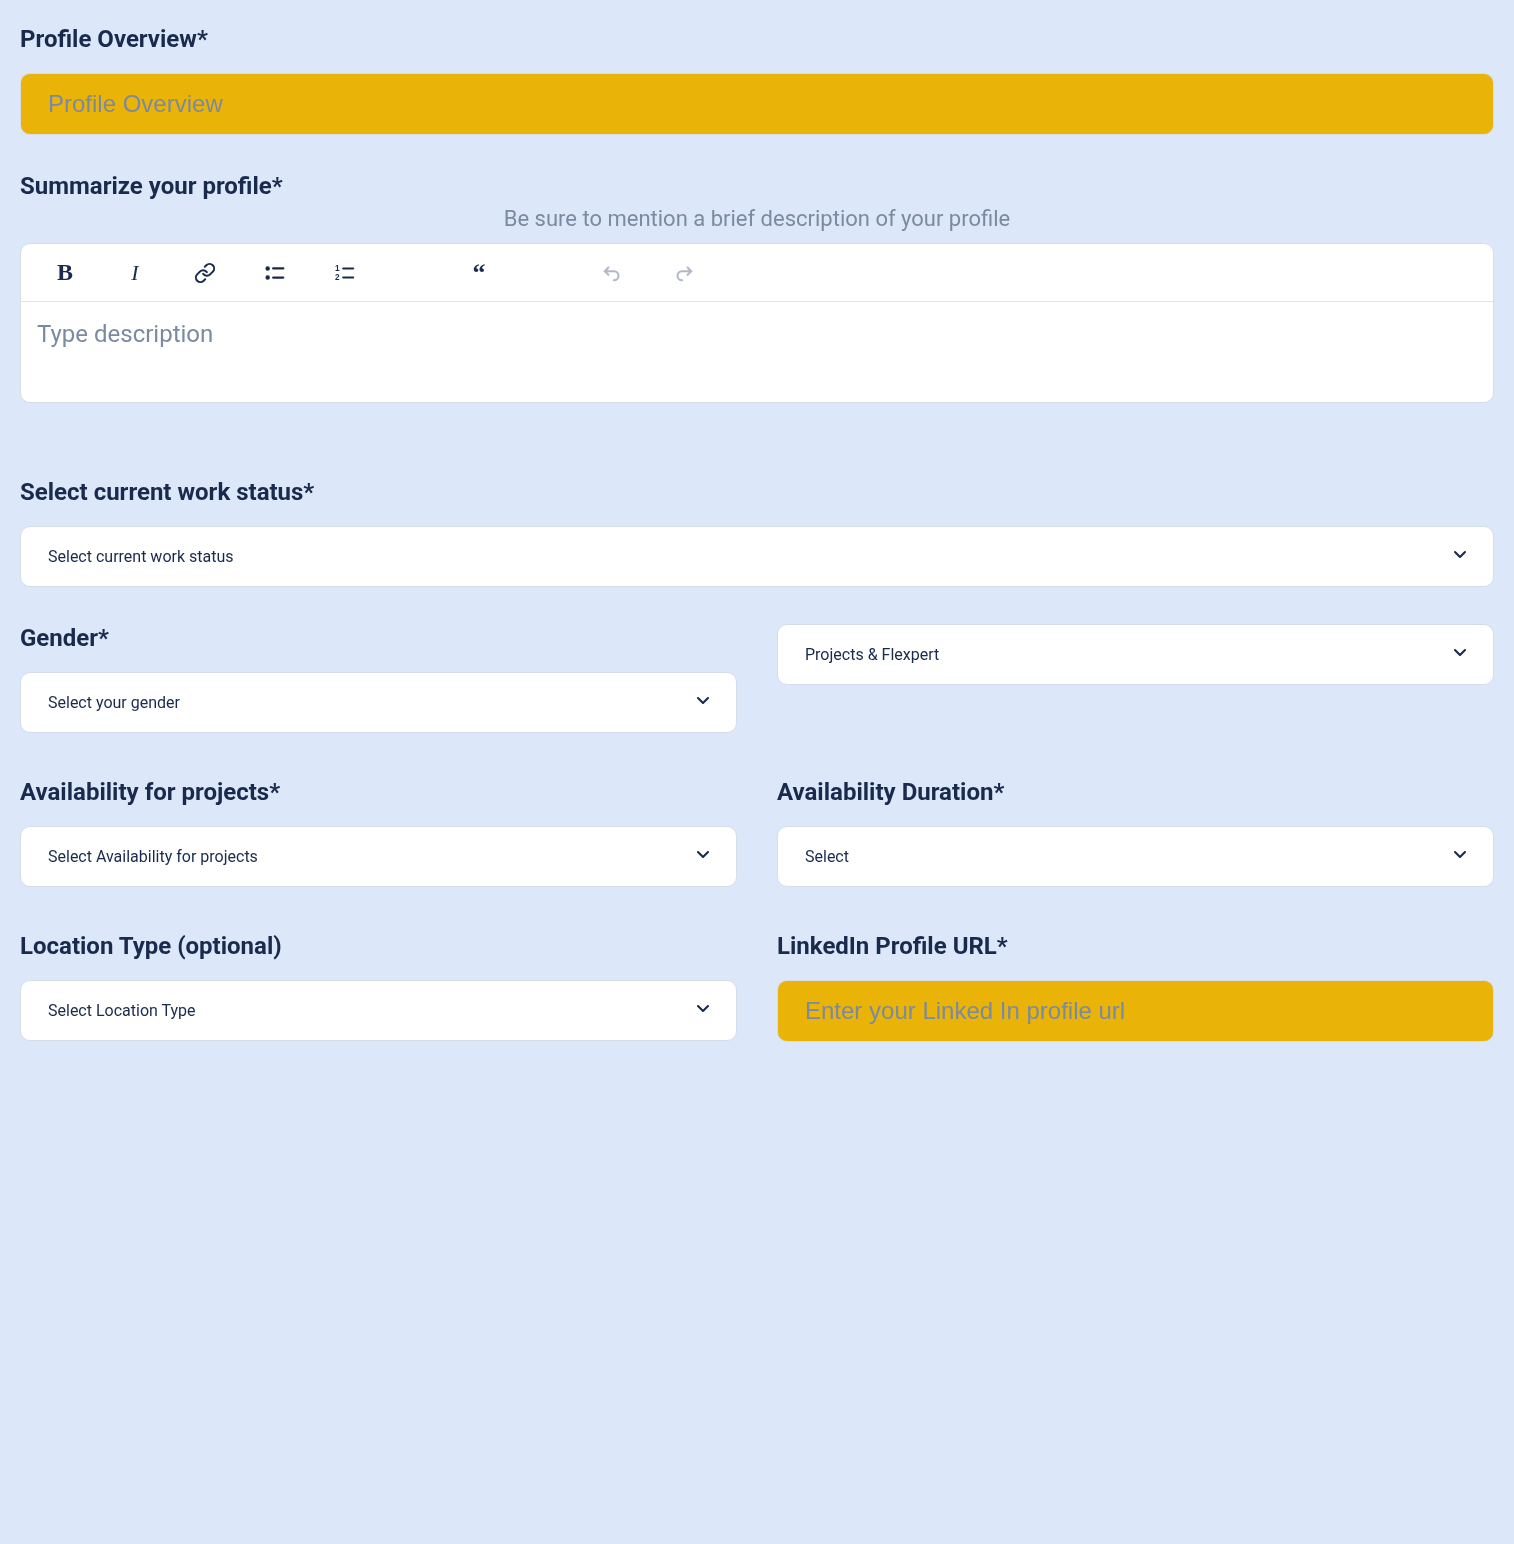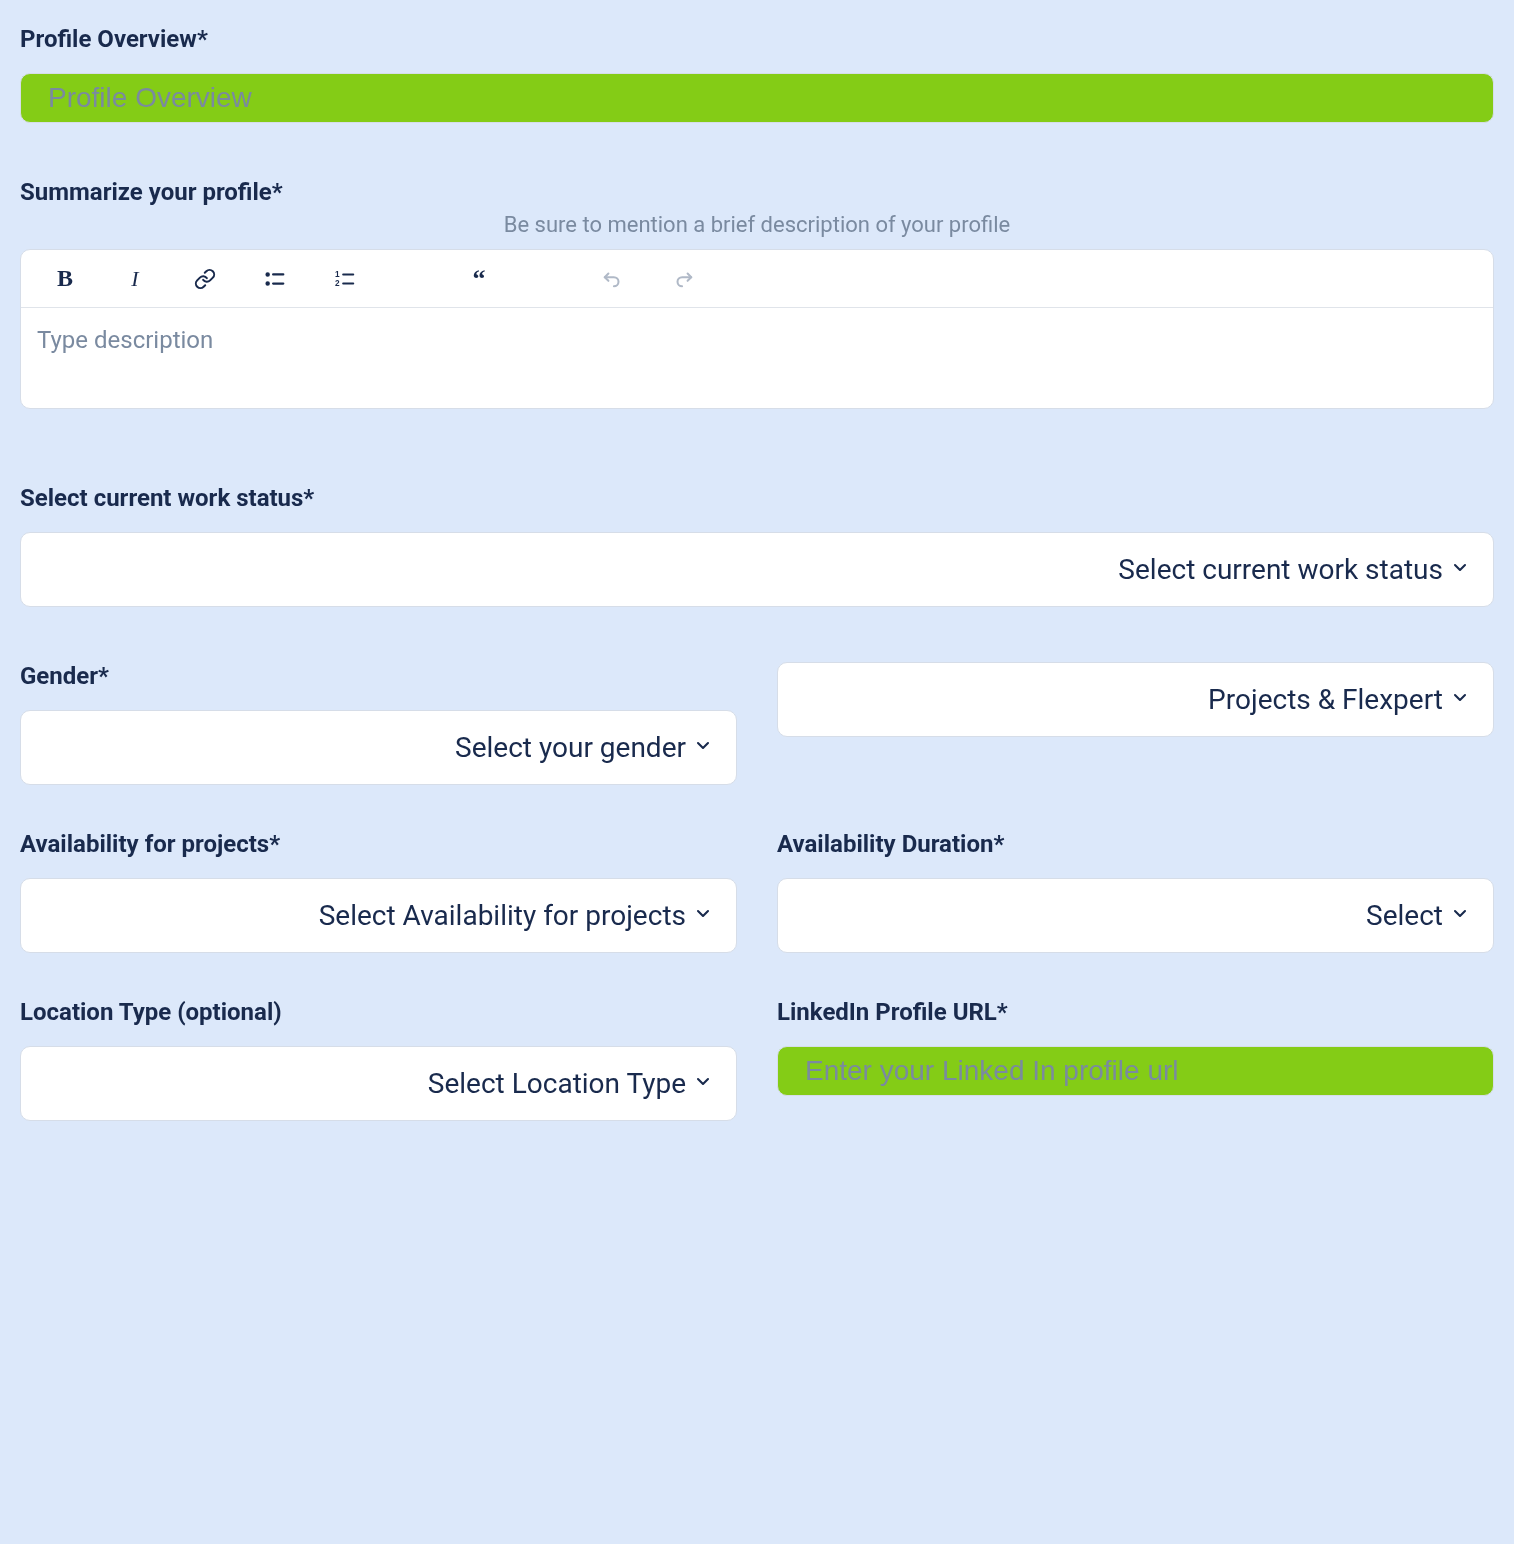--- a/index.html
+++ b/index.html
@@ -9,46 +9,46 @@
   }
   body {
     font-family: -apple-system, BlinkMacSystemFont, "Segoe UI", Roboto, Helvetica, Arial, sans-serif;
     background-color: #dce8fa;
     padding: 25px 20px 40px 20px;
     color: #192a4d;
     font-size: 21px;
     width: 1514px;
   }
   .field-group {
-    margin-bottom: 55px;
+    margin-bottom: 37px;
   }
   .field-group.small-gap {
     margin-bottom: 45px;
   }
   .label {
     font-weight: 700;
     font-size: 24px;
     color: #192a4d;
     margin-bottom: 20px;
     display: block;
   }
   .helper {
     font-size: 22px;
     color: #7a8aa0;
     margin-top: -14px;
     margin-bottom: 12px;
     text-align: center;
   }
   .text-input {
     width: 100%;
-    background: #84cc16;
+    background: #eab308;
     border: 1px solid #d6dde8;
     border-radius: 10px;
-    padding: 8px 27px;
-    font-size: 28px;
+    padding: 16px 27px;
+    font-size: 24px;
     color: #192a4d;
     outline: none;
   }
   .text-input::placeholder {
     color: #7a8aa0;
   }
   .editor {
     background: #ffffff;
     border: 1px solid #d6dde8;
     border-radius: 10px;
@@ -90,26 +90,26 @@
   .select-wrap {
     position: relative;
     width: 100%;
   }
   .select {
     width: 100%;
     background: #ffffff;
     border: 1px solid #d6dde8;
     border-radius: 10px;
     padding: 20px 50px 20px 27px;
-    font-size: 28px;
+    font-size: 16px;
     color: #192a4d;
     cursor: pointer;
     display: flex;
     align-items: center;
-    justify-content: flex-end;
+    justify-content: flex-start;
   }
   .chevron {
     position: absolute;
     right: 24px;
     top: 50%;
     transform: translateY(-50%);
     color: #192a4d;
     pointer-events: none;
   }
   .chevron svg {

